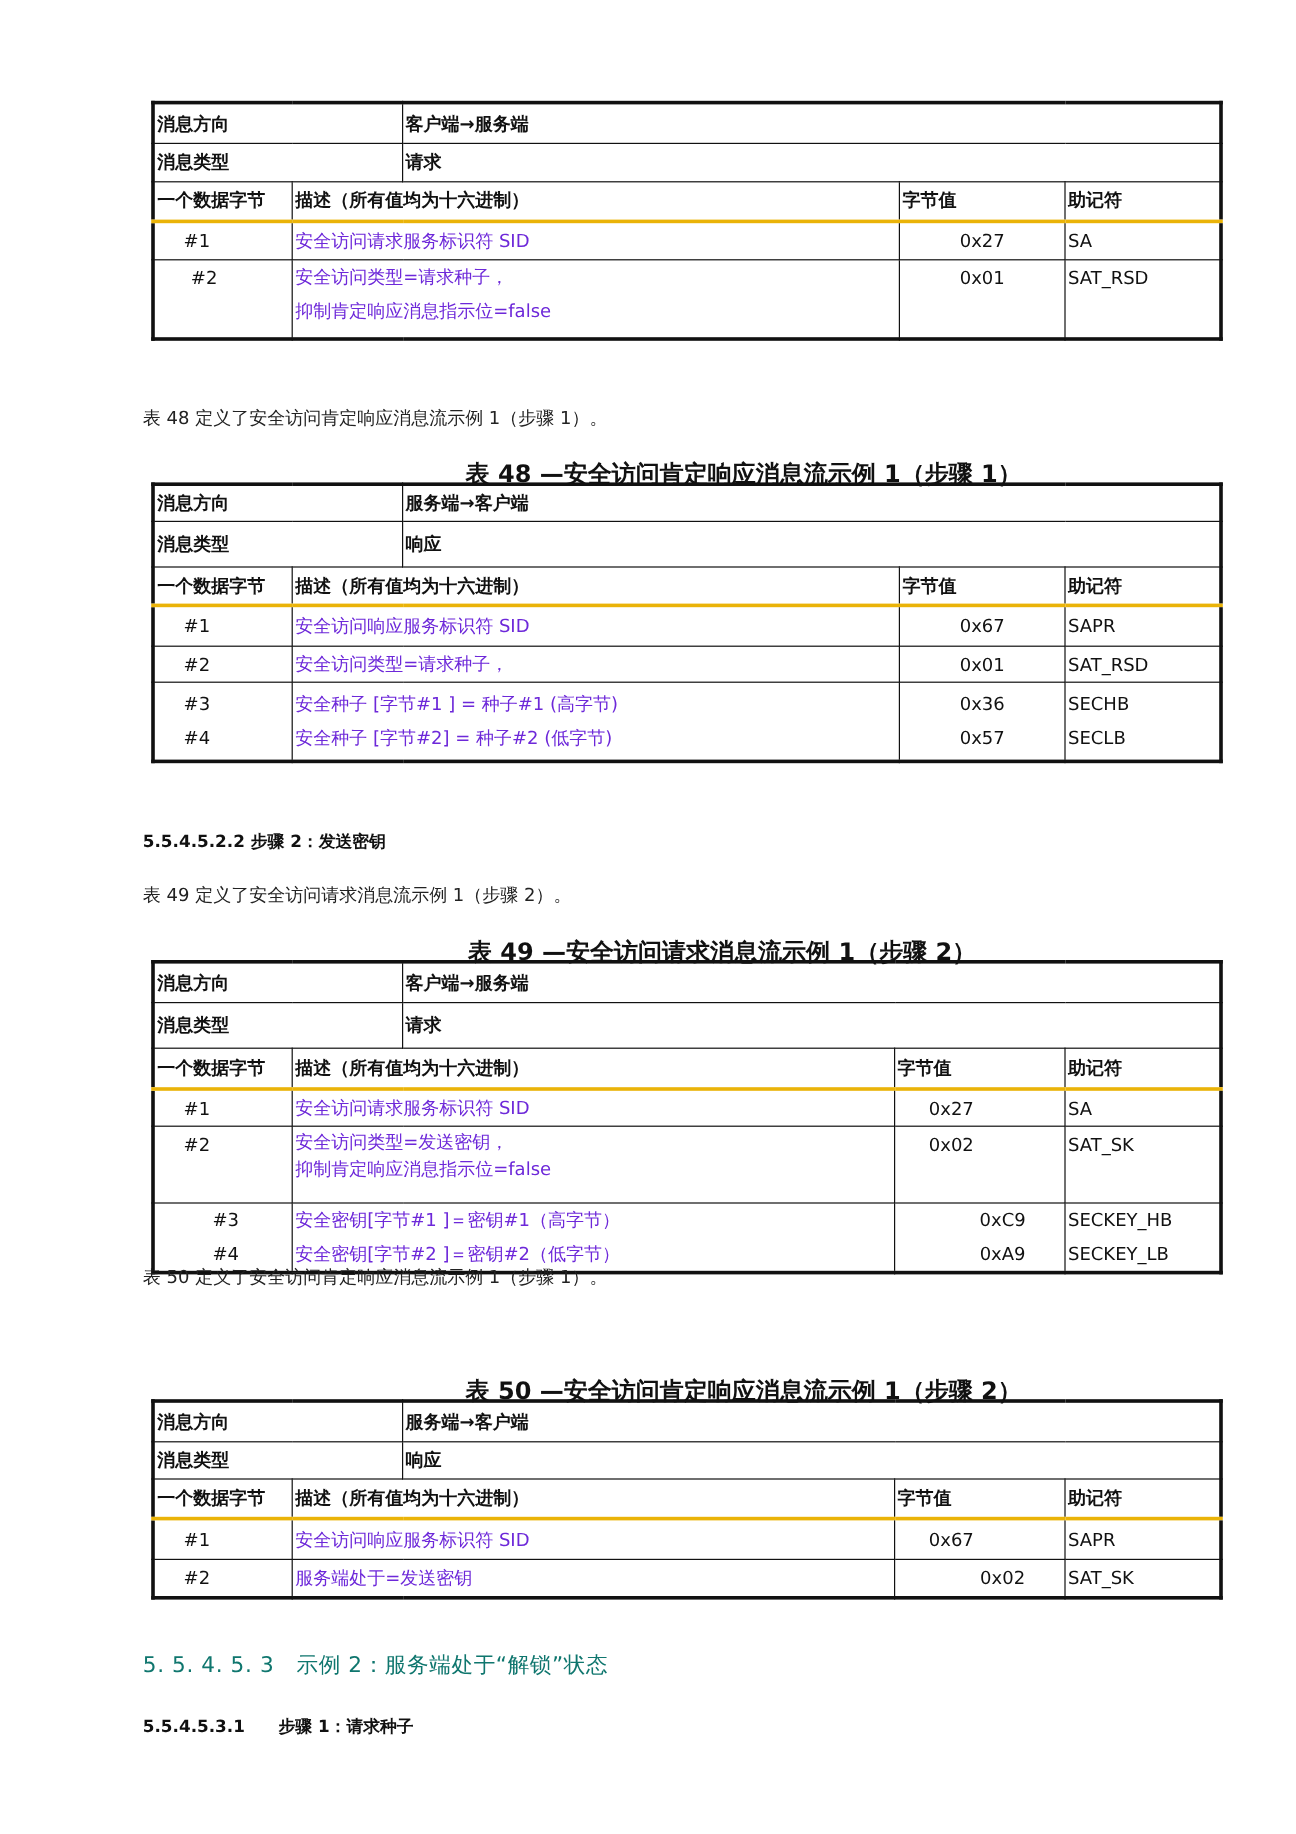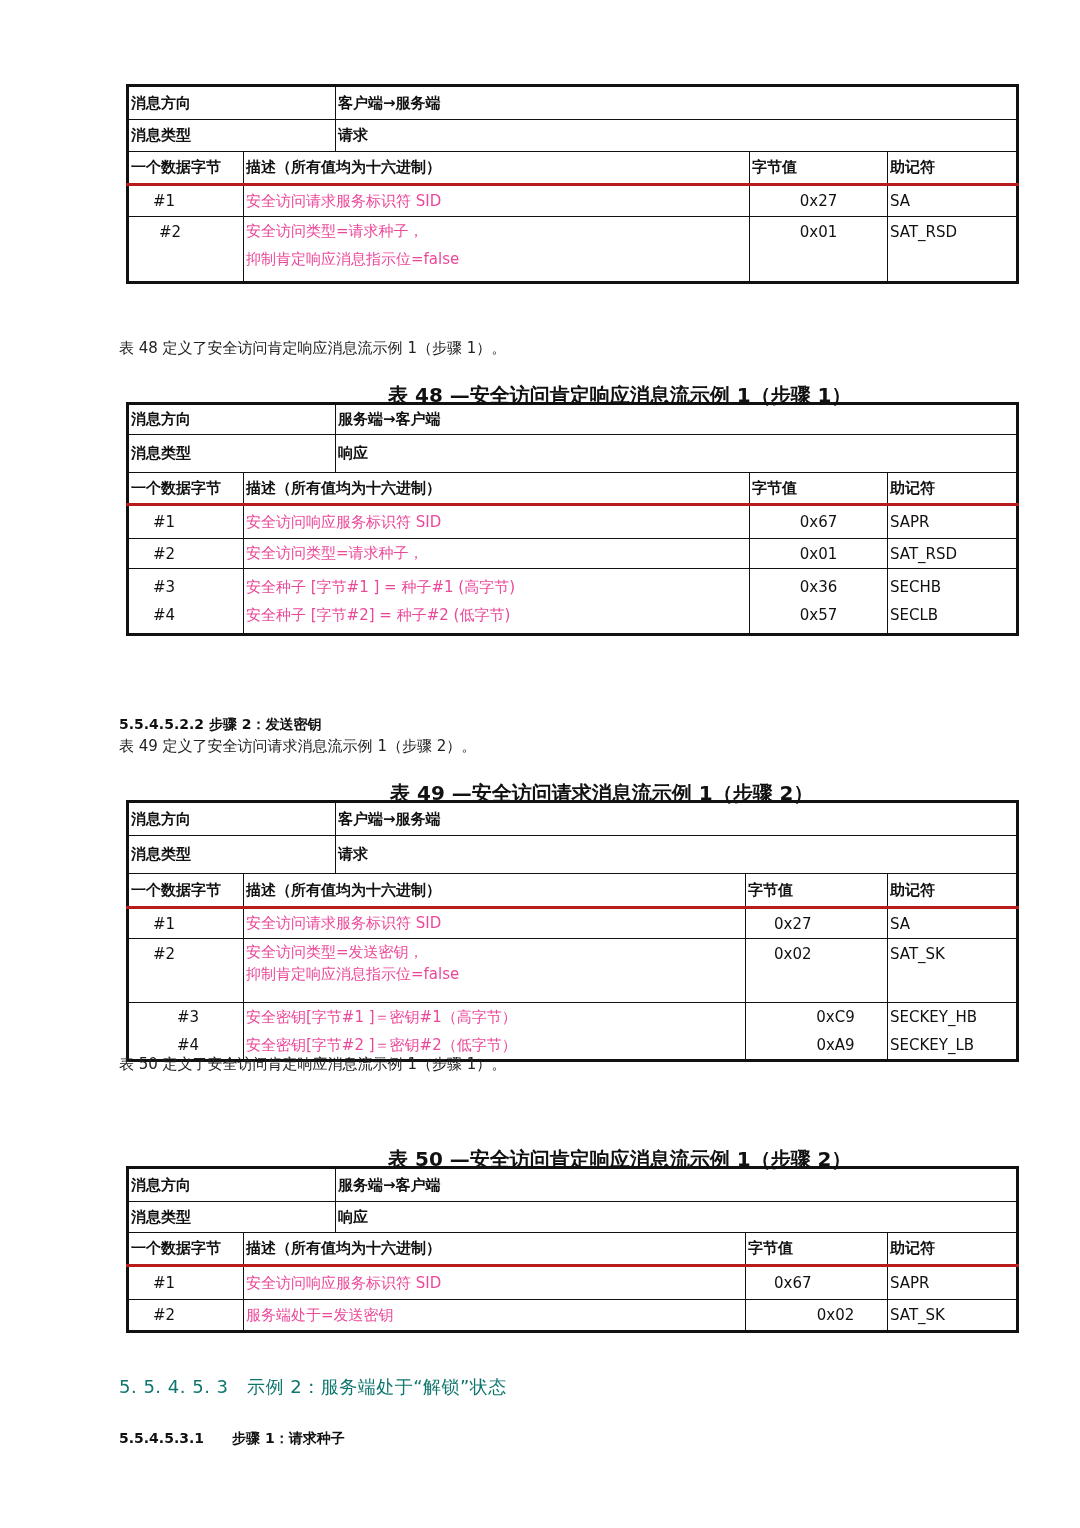--- a/index.html
+++ b/index.html
@@ -24,26 +24,26 @@
       table-layout: fixed;
     }
     table.msg td {
       border: 1.5px solid #111;
       padding: 0 2px;
       vertical-align: middle;
       white-space: nowrap;
       overflow: hidden;
     }
     table.msg td.lbl { font-weight: bold; }
-    table.msg tr.hdr td { font-weight: bold; border-bottom: 3px solid #b91c1c; }
+    table.msg tr.hdr td { font-weight: bold; border-bottom: 3px solid #eab308; }
     table.msg td.byte { padding-left: 24px; }
     table.msg td.val { text-align: center; }
     table.msg td.top { vertical-align: top; padding-top: 6px; }
     .line { display: block; line-height: 28px; }
-    .light { color: #ec4899; }
+    .light { color: #6d28d9; }
   </style>
 </head>
 <body>
 
 <table class="msg" style="top:84px;">
   <colgroup>
       <col style="width:116px">
       <col style="width:92px">
       <col style="width:414px">
       <col style="width:138px">
@@ -134,21 +134,21 @@
       <span class="line">0x57</span>
     </td>
     <td>
       <span class="line">SECHB</span>
       <span class="line">SECLB</span>
     </td>
   </tr>
 </tbody>
   </table>
 
-<div class="abs heading-bold" style="top:703px;">5.5.4.5.2.2 步骤 2：发送密钥</div>
+<div class="abs heading-bold" style="top:680px;">5.5.4.5.2.2 步骤 2：发送密钥</div>
 <div class="abs para" style="top:724px;">表 49 定义了安全访问请求消息流示例 1（步骤 2）。</div>
 <div class="abs caption" style="top:767px; left:390px;">表 49 —安全访问请求消息流示例 1（步骤 2）</div>
 
 <table class="msg" style="top:800px;">
   <colgroup>
       <col style="width:116px">
       <col style="width:92px">
       <col style="width:410px">
       <col style="width:142px">
       <col style="width:130px">

